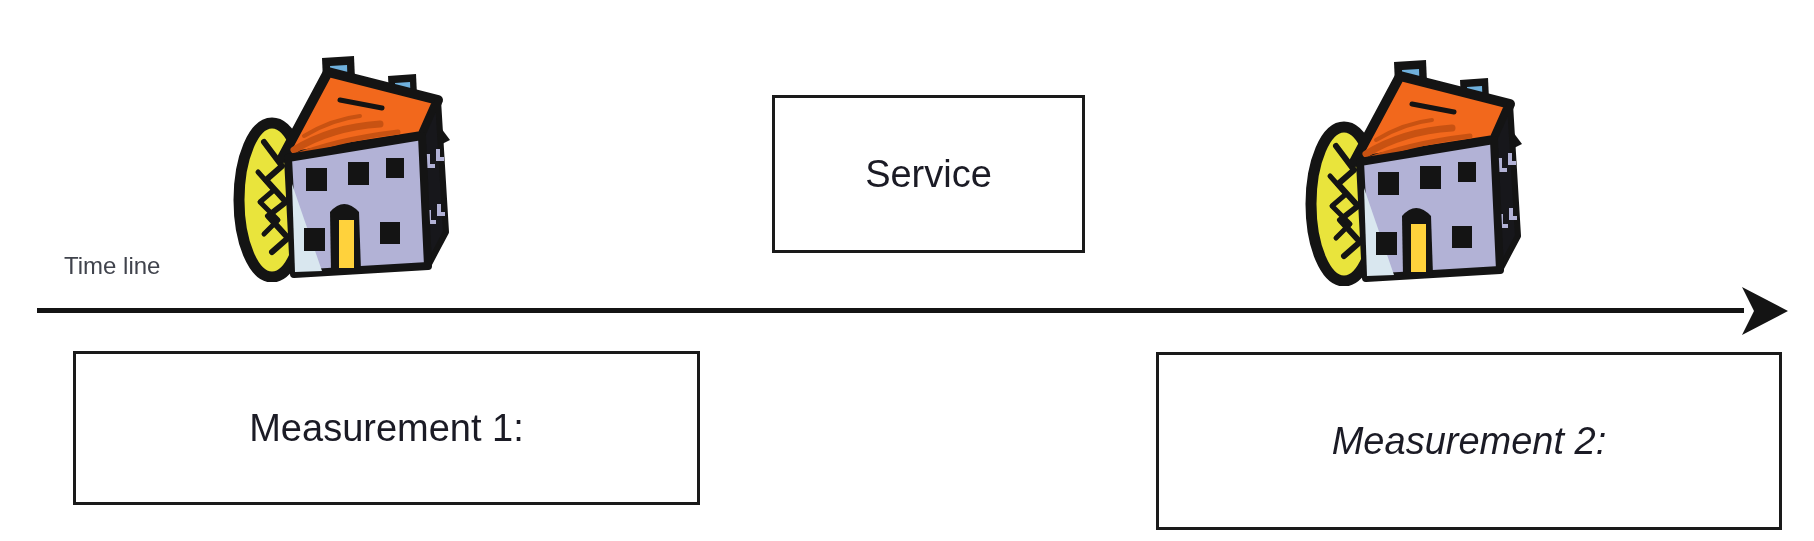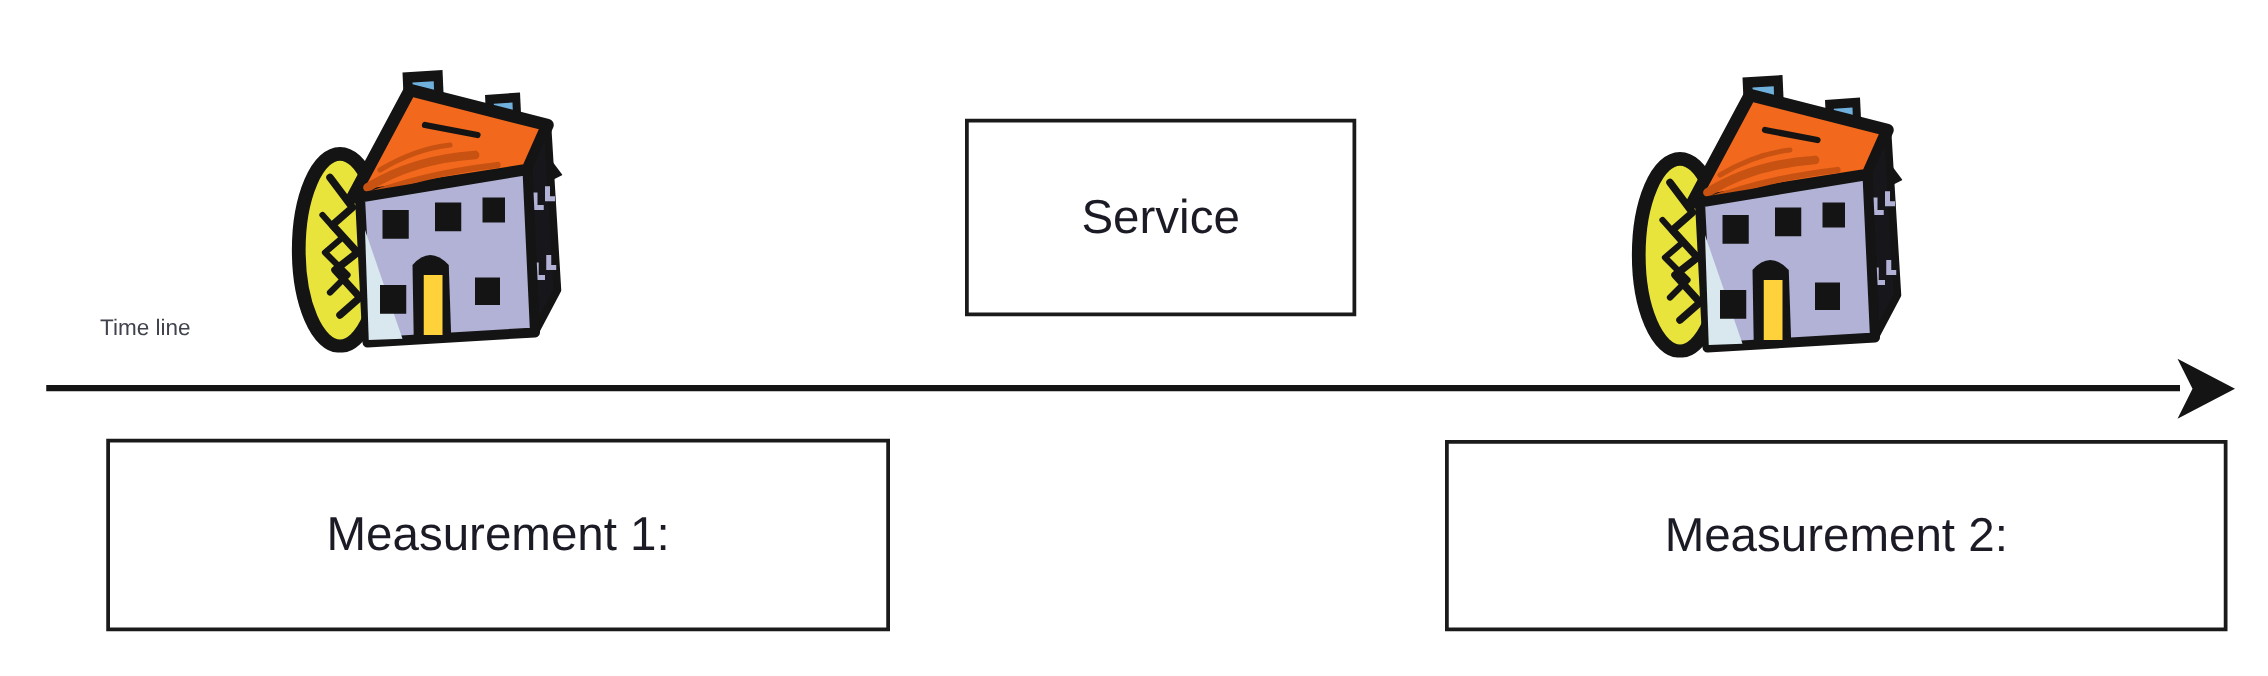--- a/index.html
+++ b/index.html
@@ -22,40 +22,40 @@
     width: 1814px;
     height: 541px;
     background: var(--bg);
     font-family: "Liberation Sans", sans-serif;
     overflow: hidden;
   }
   .house { position: absolute; width: 222px; height: 232px; }
   .house-left  { left: 228px; top: 50px; }
   .house-right { left: 1300px; top: 54px; }
   .timeline-label {
-    position: absolute; left: 80px; top: 252px;
-    font-size: 18px; color: var(--label); white-space: nowrap;
+    position: absolute; left: 64px; top: 252px;
+    font-size: 24px; color: var(--label); white-space: nowrap;
   }
   .timeline-line {
     position: absolute; left: 37px; top: 308px;
     width: 1707px; height: 5px; background: var(--outline);
   }
   .arrowhead { position: absolute; left: 1738px; top: 286px; width: 52px; height: 50px; }
   .box {
     position: absolute; background: #fff;
     border: 3px solid var(--border);
     display: flex; flex-direction: column;
     align-items: center; justify-content: center;
     color: var(--text); font-size: 38px; text-align: center;
     box-sizing: border-box;
   }
   .box .line { line-height: 40px; white-space: nowrap; }
   .box-service { left: 772px;  top: 95px;  width: 313px; height: 158px; row-gap: 26px; }
-  .box-m1      { left: 73px;   top: 351px; width: 627px; height: 154px; row-gap: 29px; margin-left: 12px; }
-  .box-m2      { left: 1156px; top: 352px; width: 626px; height: 153px; row-gap: 29px; }
+  .box-m1      { left: 73px;   top: 351px; width: 627px; height: 154px; row-gap: 29px; }
+  .box-m2      { left: 1156px; top: 352px; width: 626px; height: 178px; row-gap: 29px; font-style: italic; }
 </style>
 </head>
 <body>
 
 <div class="canvas">
 
   <svg width="0" height="0" style="position:absolute">
     <defs>
       <g id="house-glyph">
 

